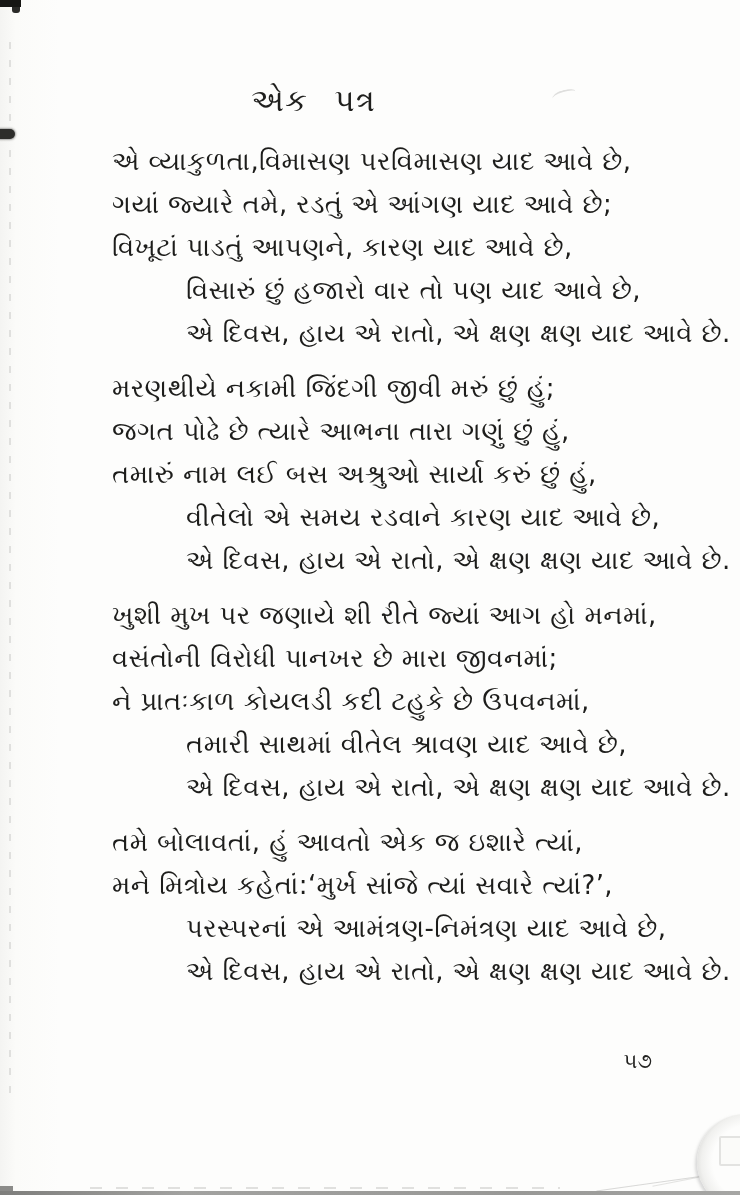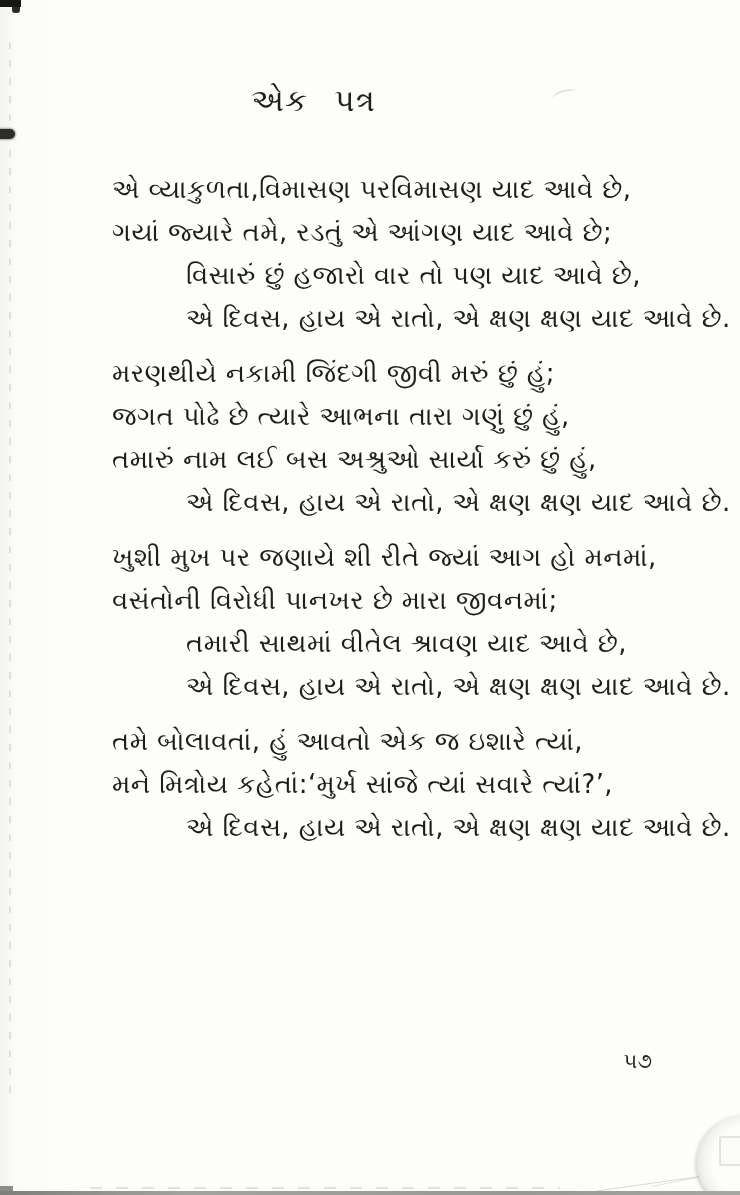--- a/index.html
+++ b/index.html
@@ -9,21 +9,21 @@
     overflow:hidden;
     font-family:"DejaVu Sans",sans-serif;
     color:#1d1d1b;
   }
   
   .title{
     position:absolute;top:82px;left:0;width:627px;margin:0;
     text-align:center;font-size:31px;font-weight:normal;
     word-spacing:16px;letter-spacing:1px;color:#1f1f1d;
   }
-  .poem{position:absolute;top:168px;left:112px;width:545px;}
+  .poem{position:absolute;top:140px;left:112px;width:545px;}
   .stanza{margin:0 0 12px 0;}
   .line{
     height:43px;display:flex;align-items:center;
     font-size:26px;white-space:nowrap;letter-spacing:0.4px;color:#1d1d1b;
   }
   .line.indent{padding-left:74px;}
   .page-number{
     position:absolute;top:1049px;left:112px;width:540px;
     text-align:right;font-size:21px;color:#222220;
   }
@@ -85,41 +85,45 @@
   <div class="edge-blob"></div>
   <div class="title-smudge"></div>
 
   <h1 class="title">એક પત્ર</h1>
 
   <div class="poem">
 
     <div class="stanza">
       <div class="line">એ વ્યાકુળતા,વિમાસણ પરવિમાસણ યાદ આવે છે,</div>
       <div class="line">ગયાં જ્યારે તમે, રડતું એ આંગણ યાદ આવે છે;</div>
+      <div class="line">વિખૂટાં પાડતું આપણને, કારણ યાદ આવે છે,</div>
       <div class="line indent">વિસારું છું હજારો વાર તો પણ યાદ આવે છે,</div>
       <div class="line indent">એ દિવસ, હાય એ રાતો, એ ક્ષણ ક્ષણ યાદ આવે છે.</div>
     </div>
 
     <div class="stanza">
       <div class="line">મરણથીયે નકામી જિંદગી જીવી મરું છું હું;</div>
       <div class="line">જગત પોઢે છે ત્યારે આભના તારા ગણું છું હું,</div>
       <div class="line">તમારું નામ લઈ બસ અશ્રુઓ સાર્યા કરું છું હું,</div>
+      <div class="line indent">વીતેલો એ સમય રડવાને કારણ યાદ આવે છે,</div>
       <div class="line indent">એ દિવસ, હાય એ રાતો, એ ક્ષણ ક્ષણ યાદ આવે છે.</div>
     </div>
 
     <div class="stanza">
       <div class="line">ખુશી મુખ પર જણાયે શી રીતે જ્યાં આગ હો મનમાં,</div>
       <div class="line">વસંતોની વિરોધી પાનખર છે મારા જીવનમાં;</div>
+      <div class="line">ને પ્રાતઃકાળ કોયલડી કદી ટહુકે છે ઉપવનમાં,</div>
       <div class="line indent">તમારી સાથમાં વીતેલ શ્રાવણ યાદ આવે છે,</div>
       <div class="line indent">એ દિવસ, હાય એ રાતો, એ ક્ષણ ક્ષણ યાદ આવે છે.</div>
     </div>
 
     <div class="stanza">
       <div class="line">તમે બોલાવતાં, હું આવતો એક જ ઇશારે ત્યાં,</div>
       <div class="line">મને મિત્રોય કહેતાં:‘મુર્ખ સાંજે ત્યાં સવારે ત્યાં?’,</div>
+      <div class="line indent">પરસ્પરનાં એ આમંત્રણ-નિમંત્રણ યાદ આવે છે,</div>
       <div class="line indent">એ દિવસ, હાય એ રાતો, એ ક્ષણ ક્ષણ યાદ આવે છે.</div>
     </div>
 
   </div>
 
   <div class="page-number">૫૭</div>
 
   <div class="scratch s1"></div>
   <div class="scratch s2"></div>
   <div class="corner-circle">

